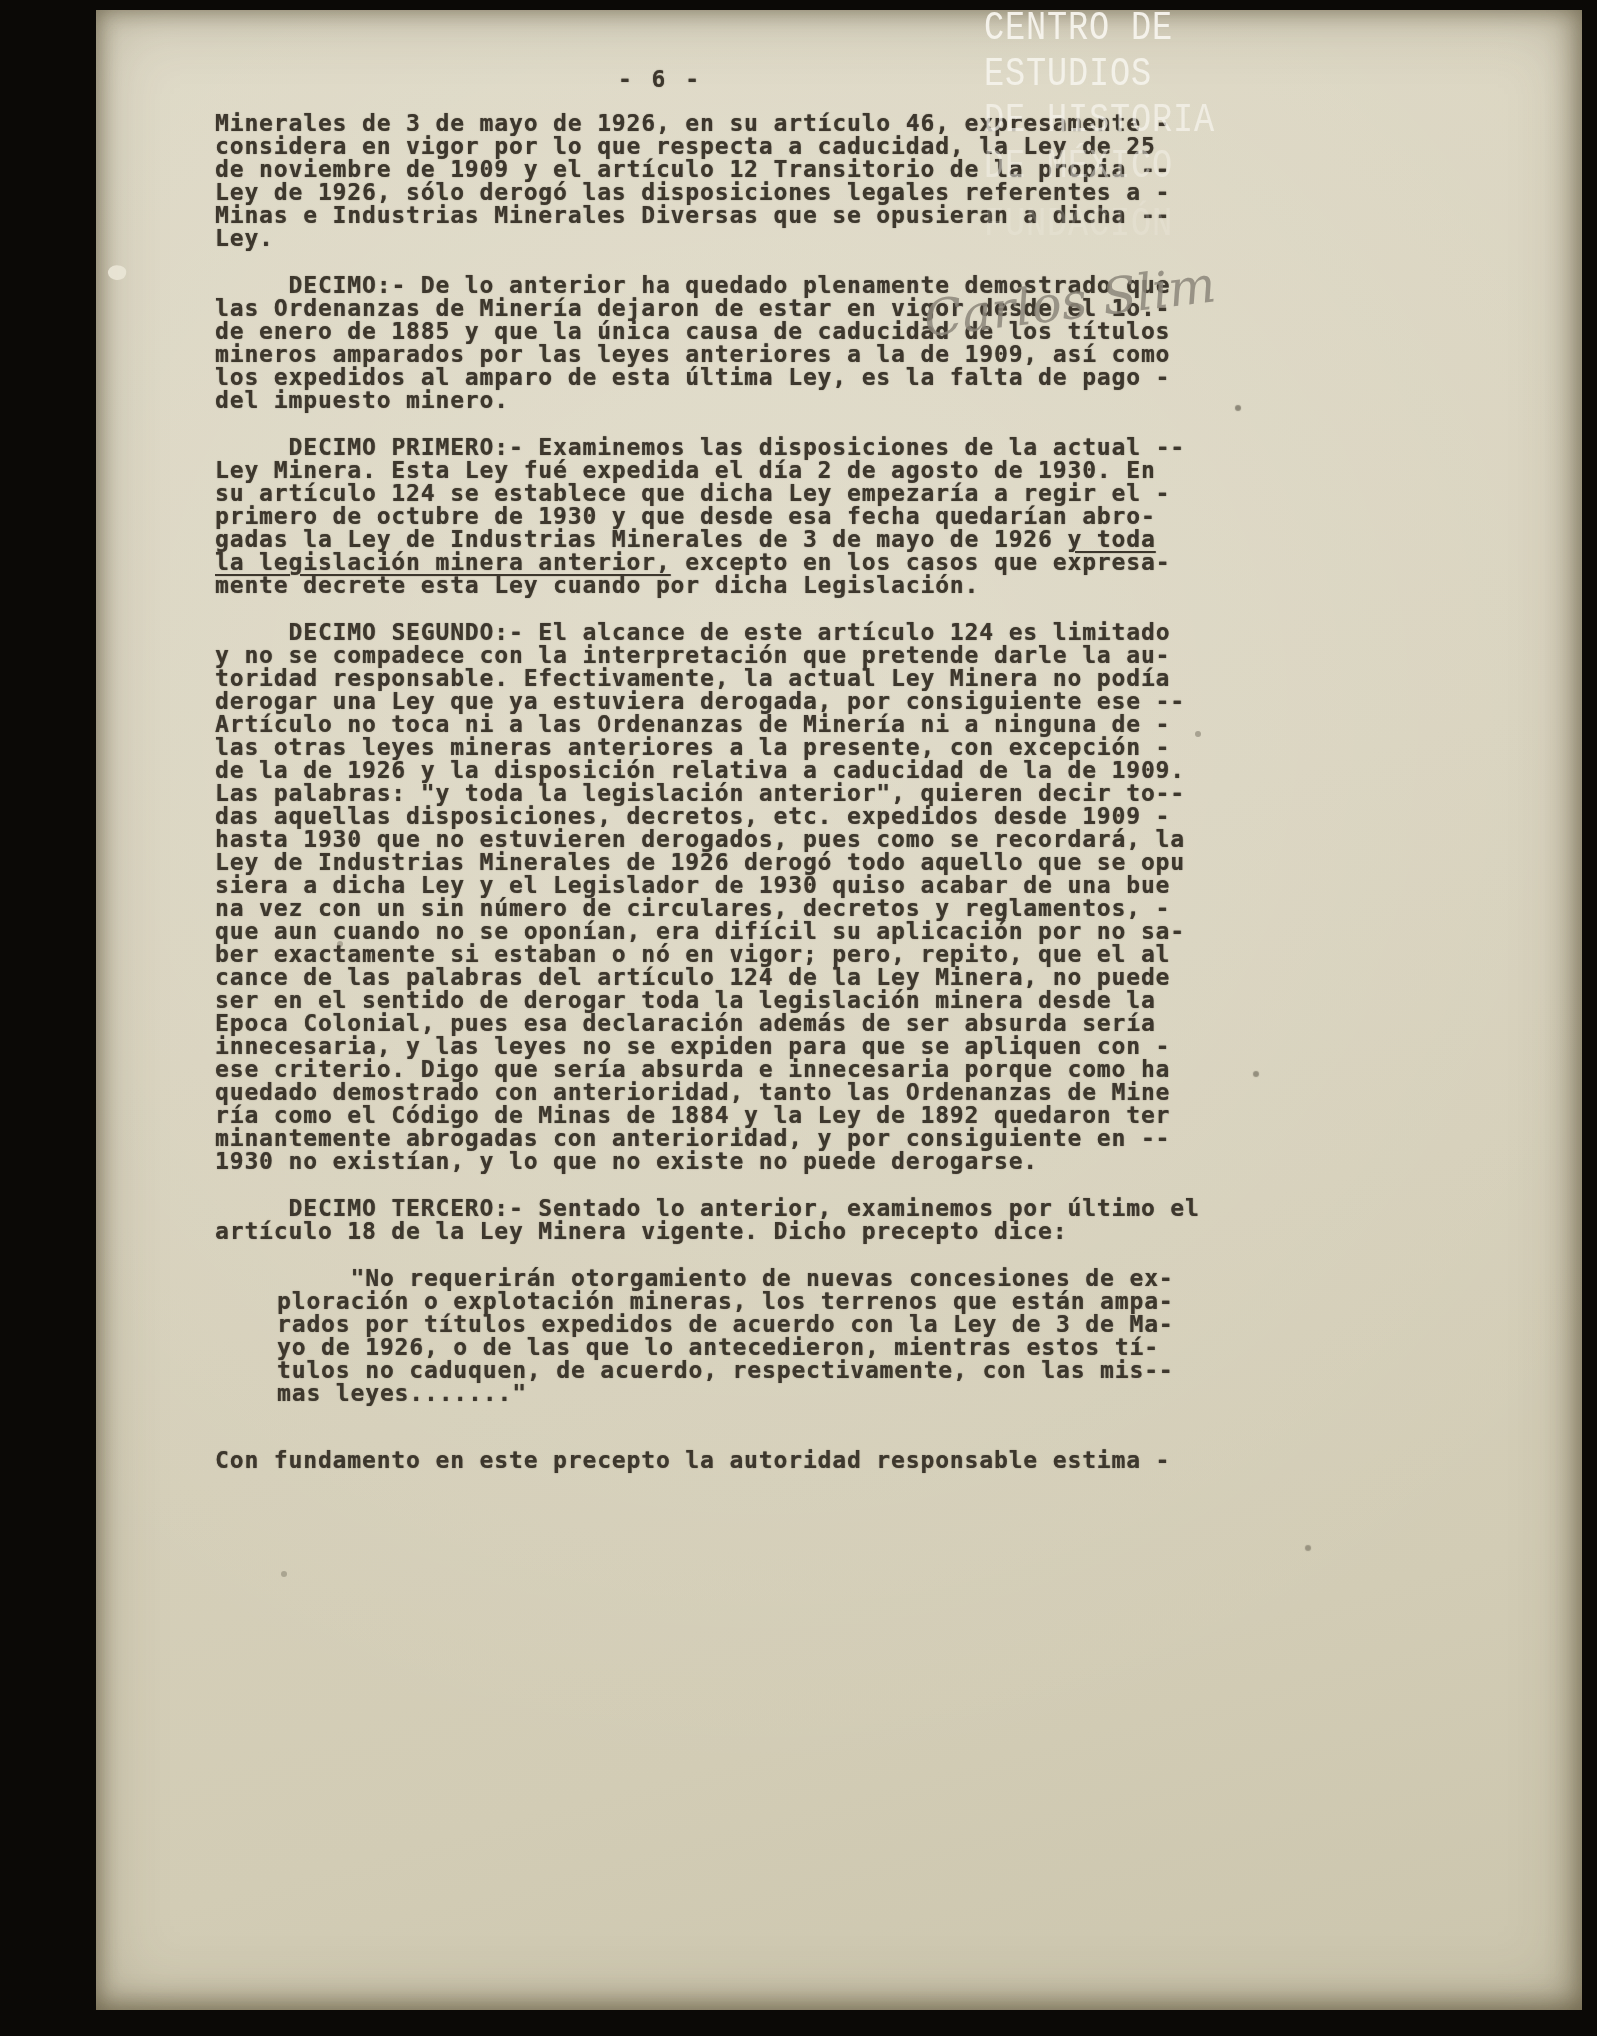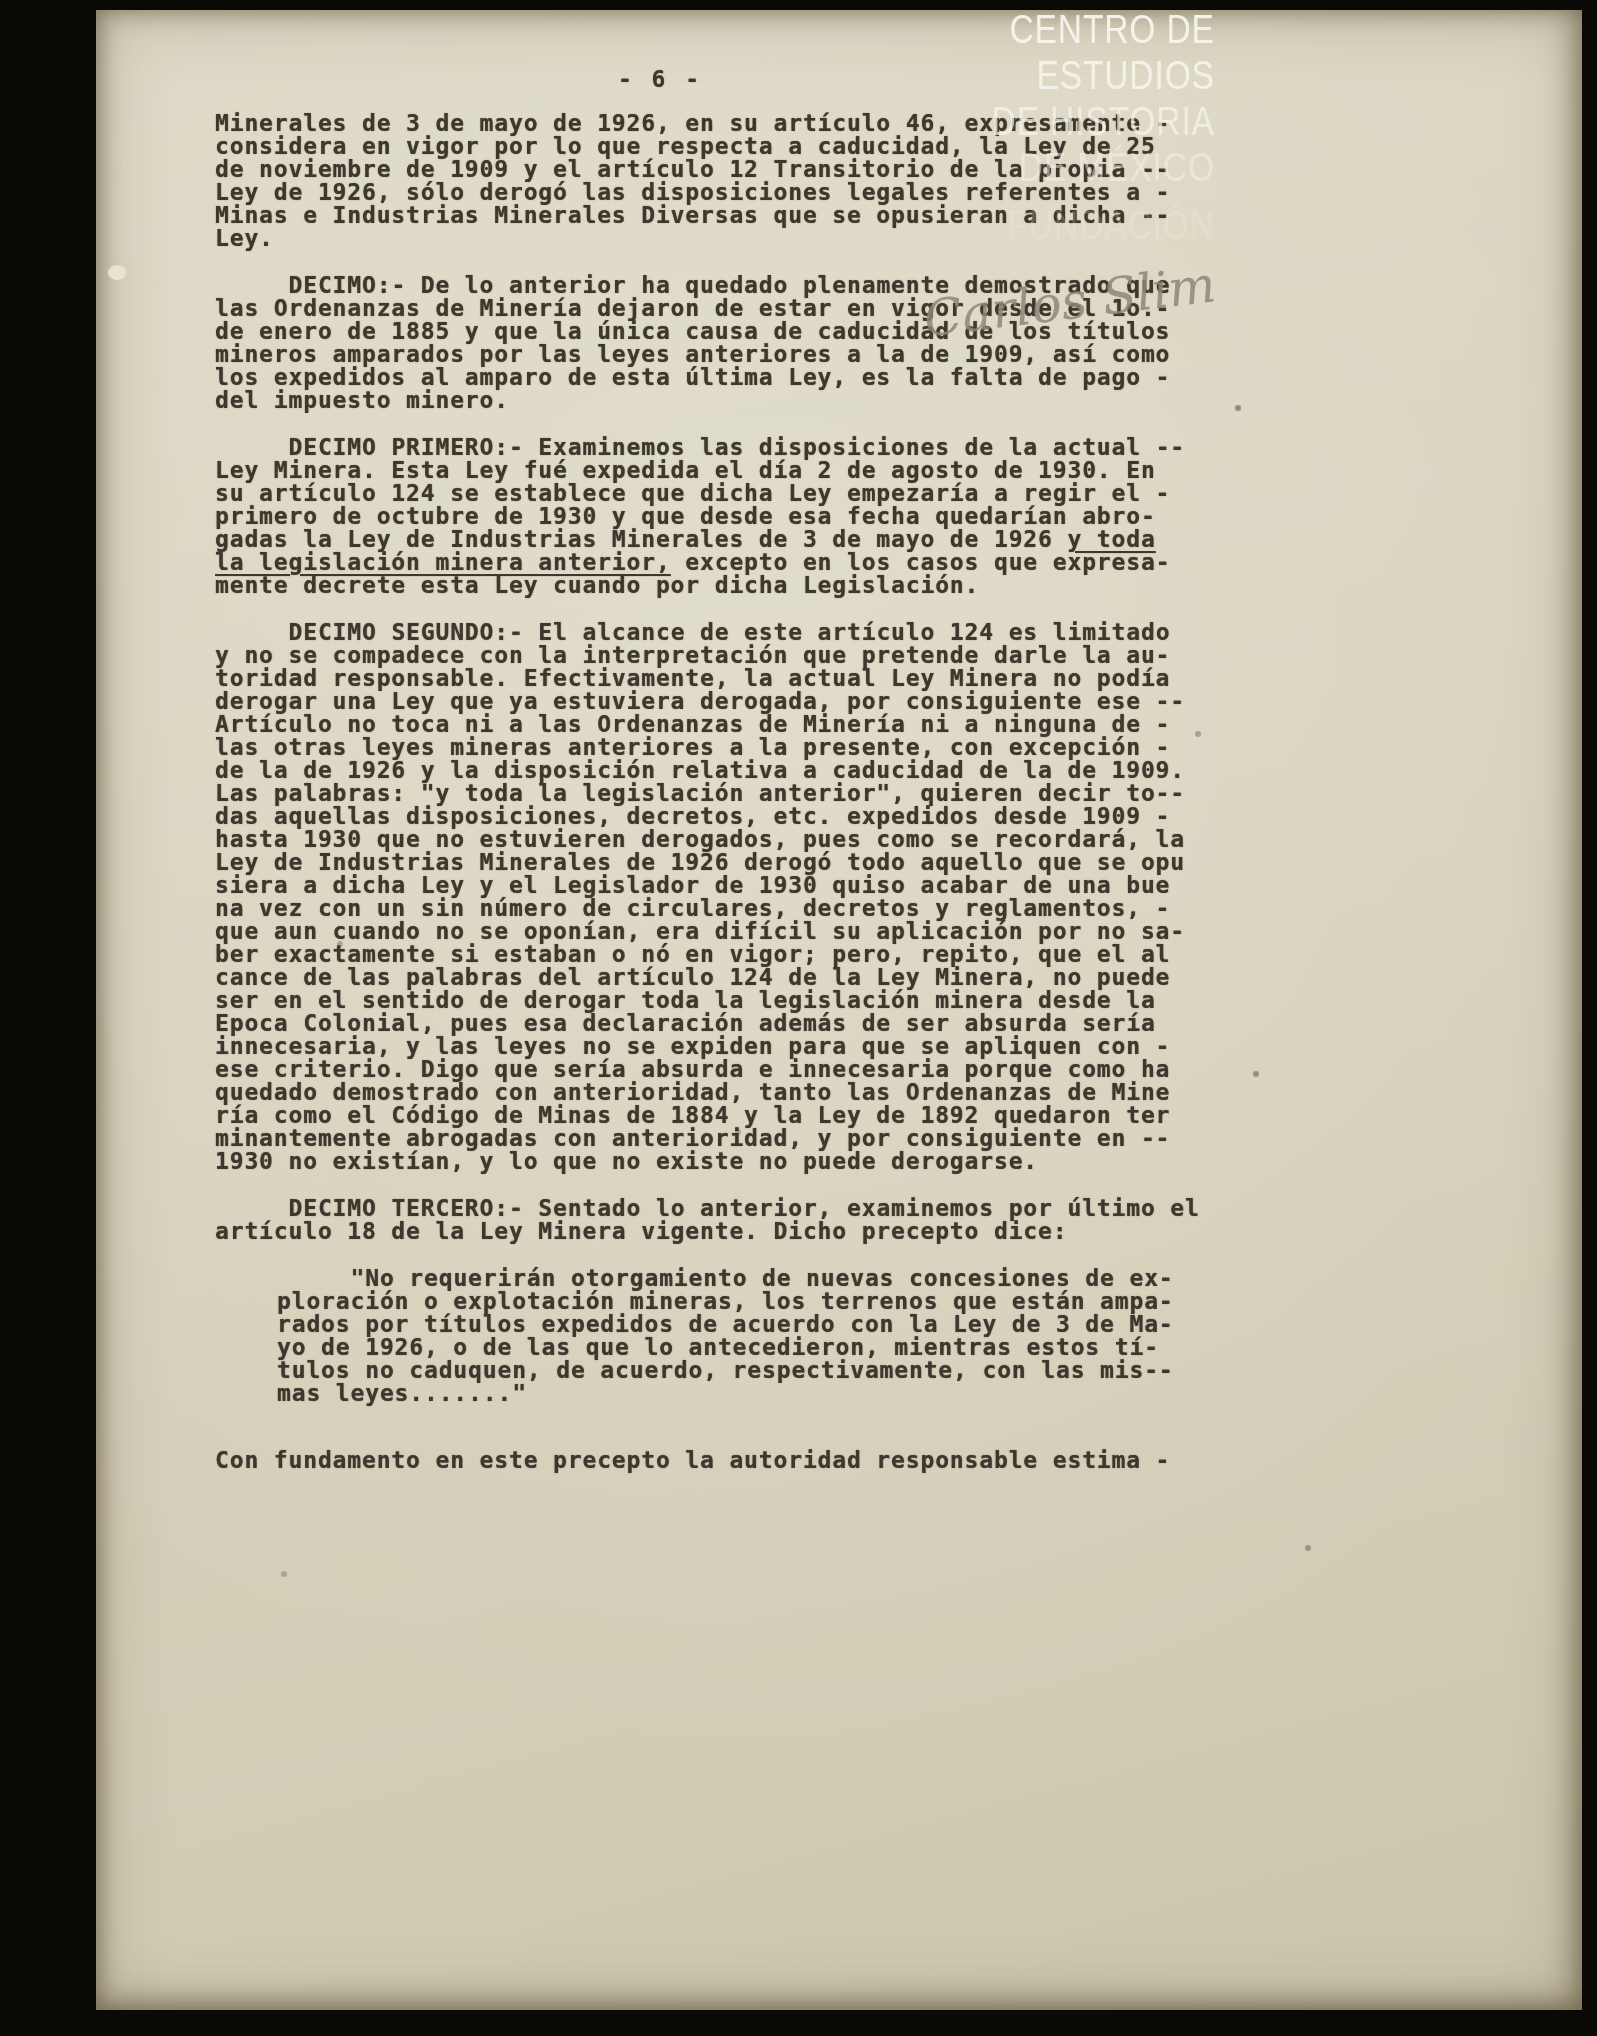--- a/index.html
+++ b/index.html
@@ -67,22 +67,22 @@
   }
   .u {
     text-decoration: underline;
     text-decoration-thickness: 2px;
     text-underline-offset: 4px;
   }
   .watermark {
     position: absolute;
     top: -4px;
     right: 367px;
-    text-align: right;
-    font-family: Liberation Sans, sans-serif;
+    text-align: left;
+    font-family: Liberation Mono, monospace;
     pointer-events: none;
   }
   .wm {
     font-size: 40px;
     line-height: 46px;
     letter-spacing: 1px;
     color: #f7f5ee;
     transform: scaleX(0.84);
     transform-origin: 100% 50%;
     white-space: nowrap;

